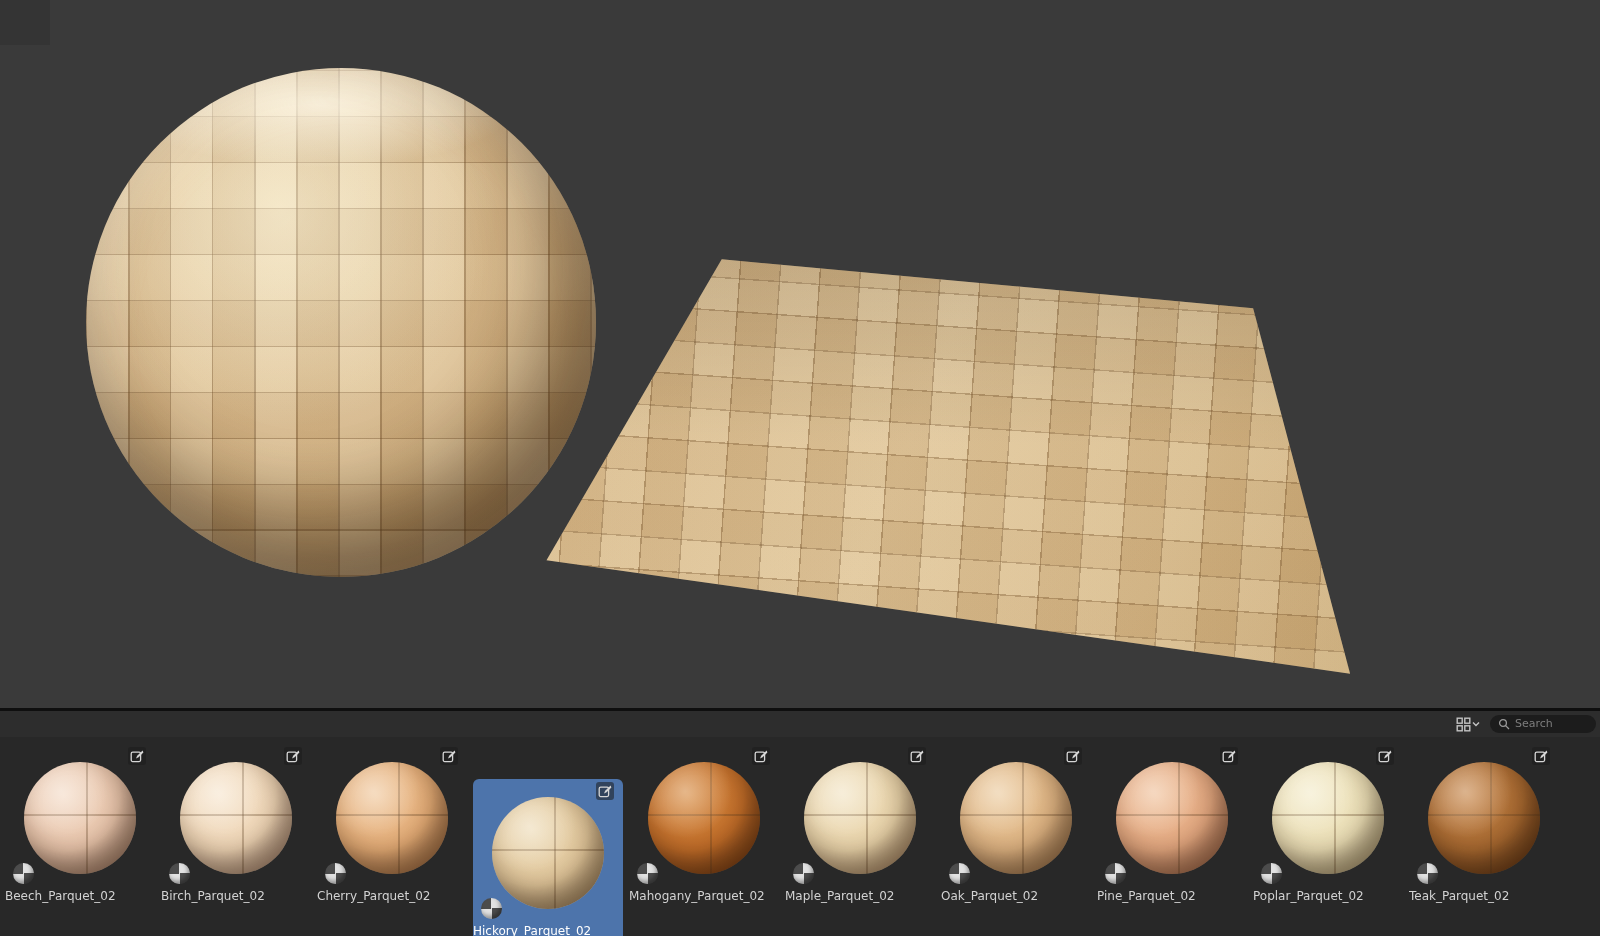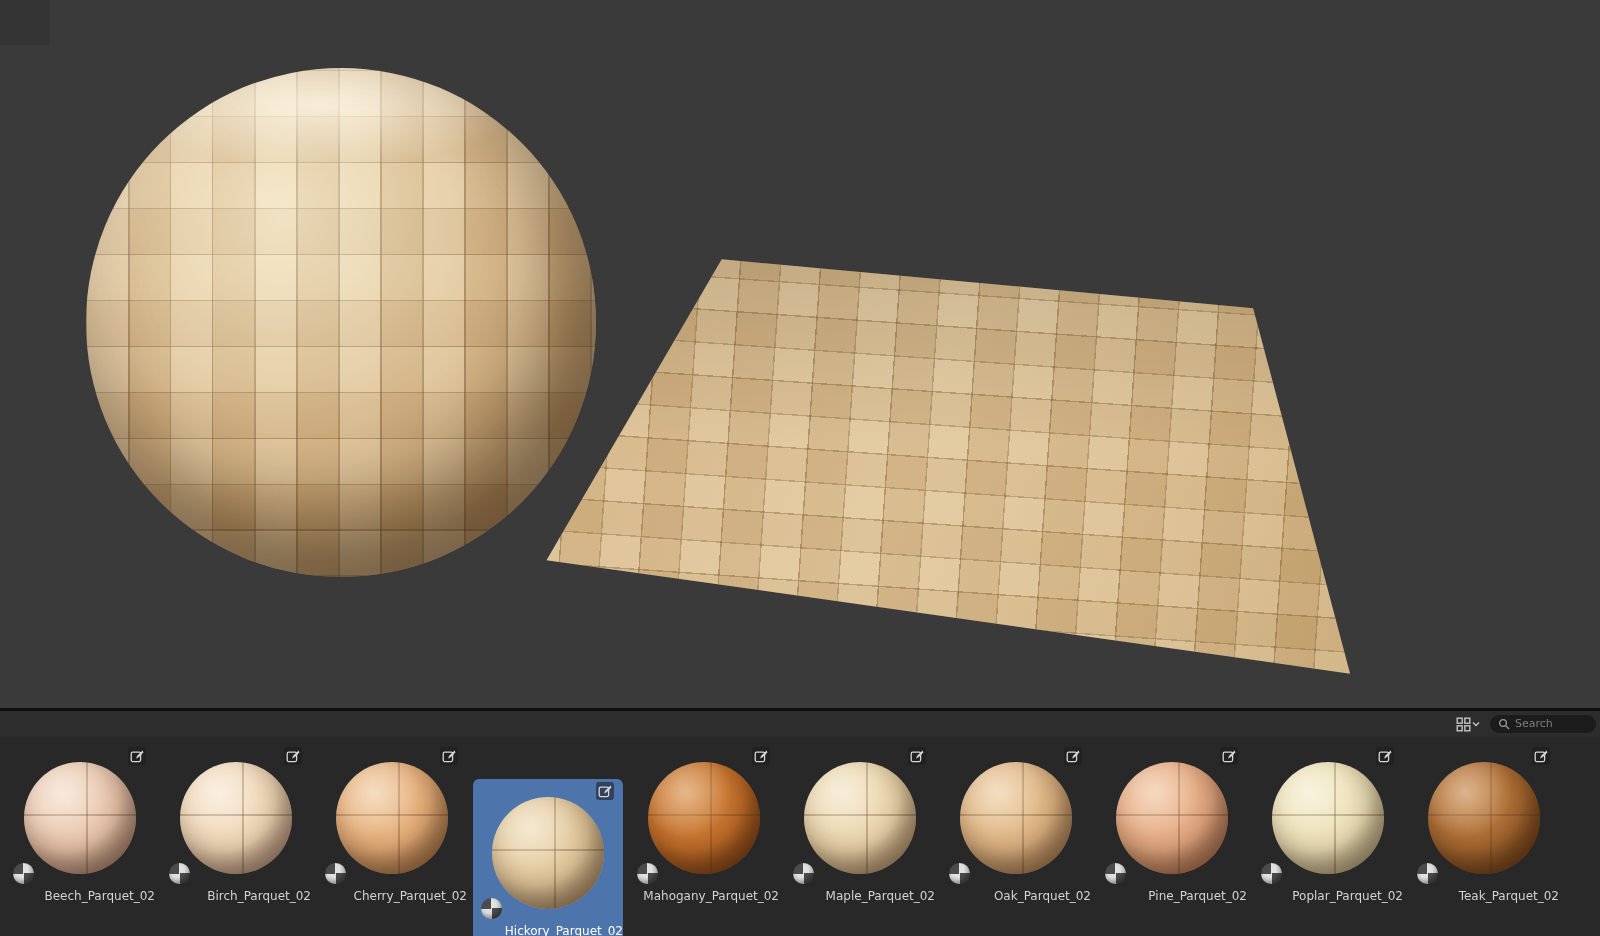--- a/index.html
+++ b/index.html
@@ -48,21 +48,21 @@
   .asset-grid{display:flex;gap:6px;padding:7px 0 0 5px;}
   .tile{position:relative;width:150px;height:164px;border-radius:6px;flex:0 0 auto;}
   .tile.selected{background:var(--sel,#4d74ab);margin-top:35px;}
   .thumb{width:112px;height:112px;border-radius:50%;margin:18px auto 0 auto;
     box-shadow:inset -10px -16px 24px rgba(20,10,4,.38), 0 0 0 0 transparent;}
   .edit-chip{position:absolute;top:3px;right:9px;width:18px;height:18px;border-radius:3px;
     background:rgba(28,28,28,.55);display:flex;align-items:center;justify-content:center;cursor:pointer;}
   .mat-icon{position:absolute;left:8px;bottom:24px;width:21px;height:21px;border-radius:50%;
     background:conic-gradient(#e2e2e2 0 25%, #4c4c4c 25% 50%, #e2e2e2 50% 75%, #4c4c4c 75% 100%);
     box-shadow:inset -2px -3px 4px rgba(0,0,0,.35);}
-  .tile-label{position:absolute;left:0;bottom:5px;width:100%;text-align:right;color:#d2d2d2;
+  .tile-label{position:absolute;left:0;bottom:5px;width:100%;text-align:left;color:#d2d2d2;
     font-size:12px;white-space:nowrap;overflow:hidden;}
   .tile.selected .tile-label{color:#ffffff;}
 </style>
 </head>
 <body>
 
 <div class="viewport">
   <div class="viewport-corner"></div>
   <div class="big-sphere"></div>
   <div class="floor-plane"></div>

